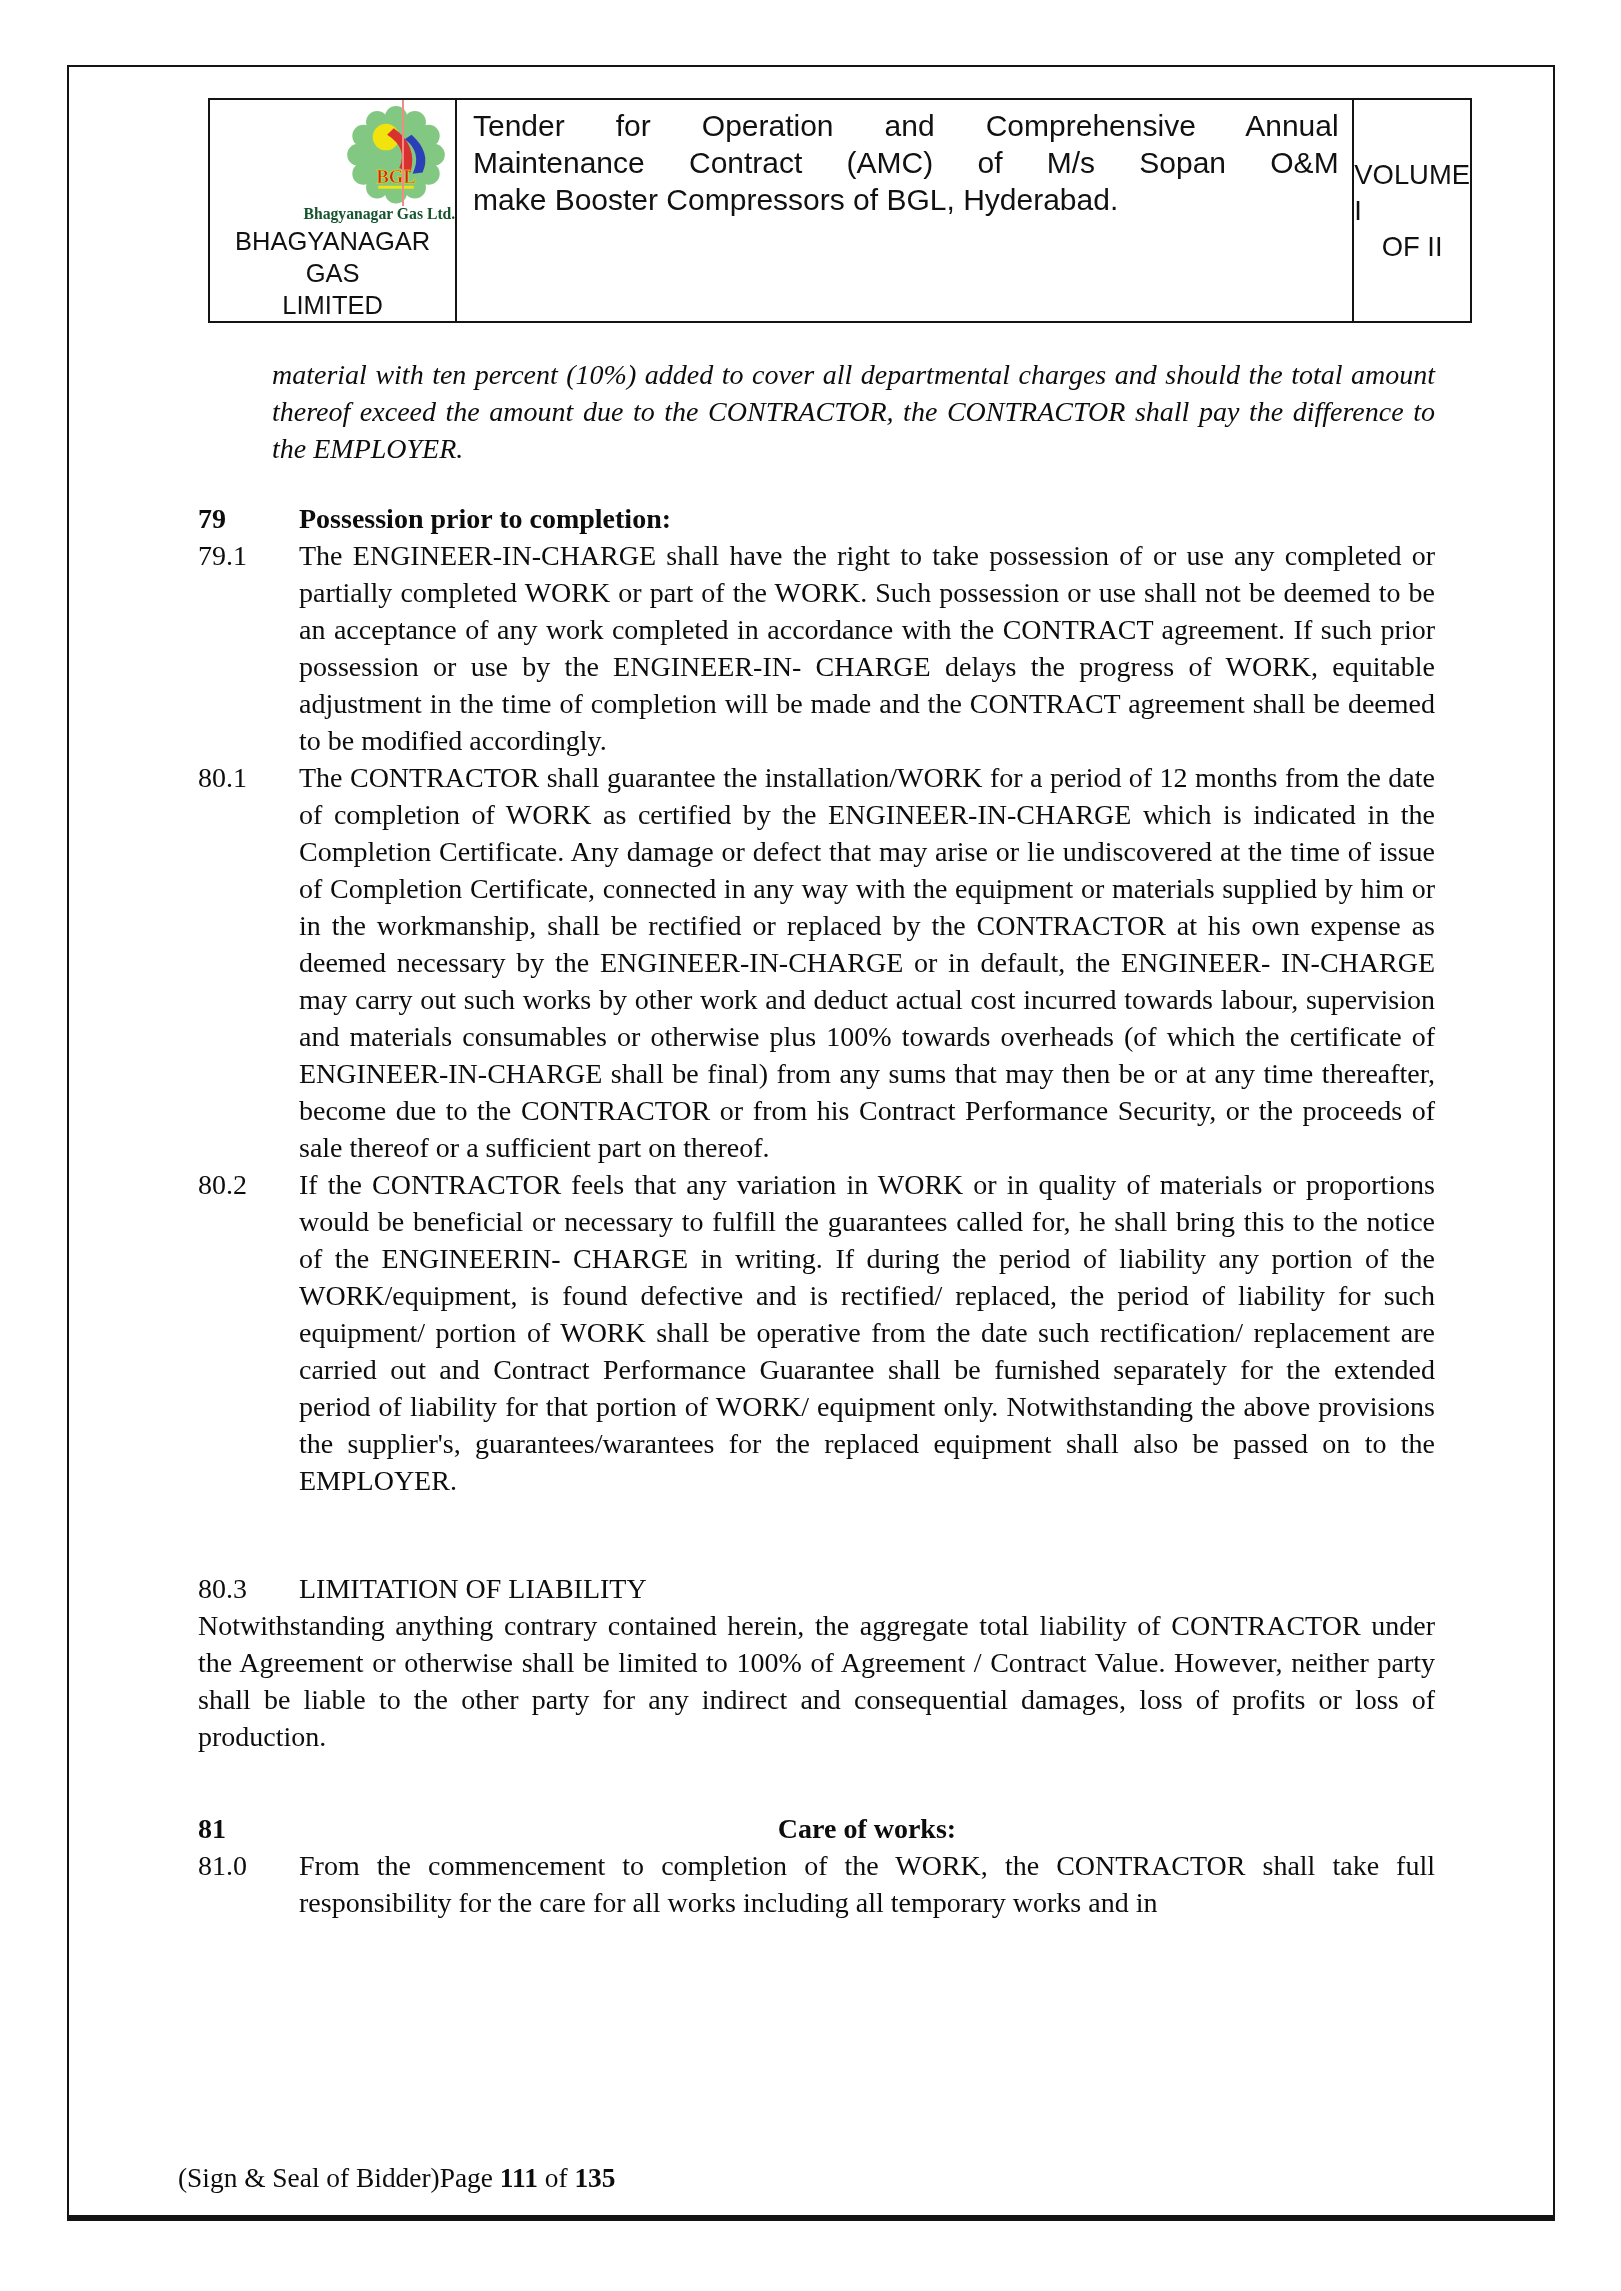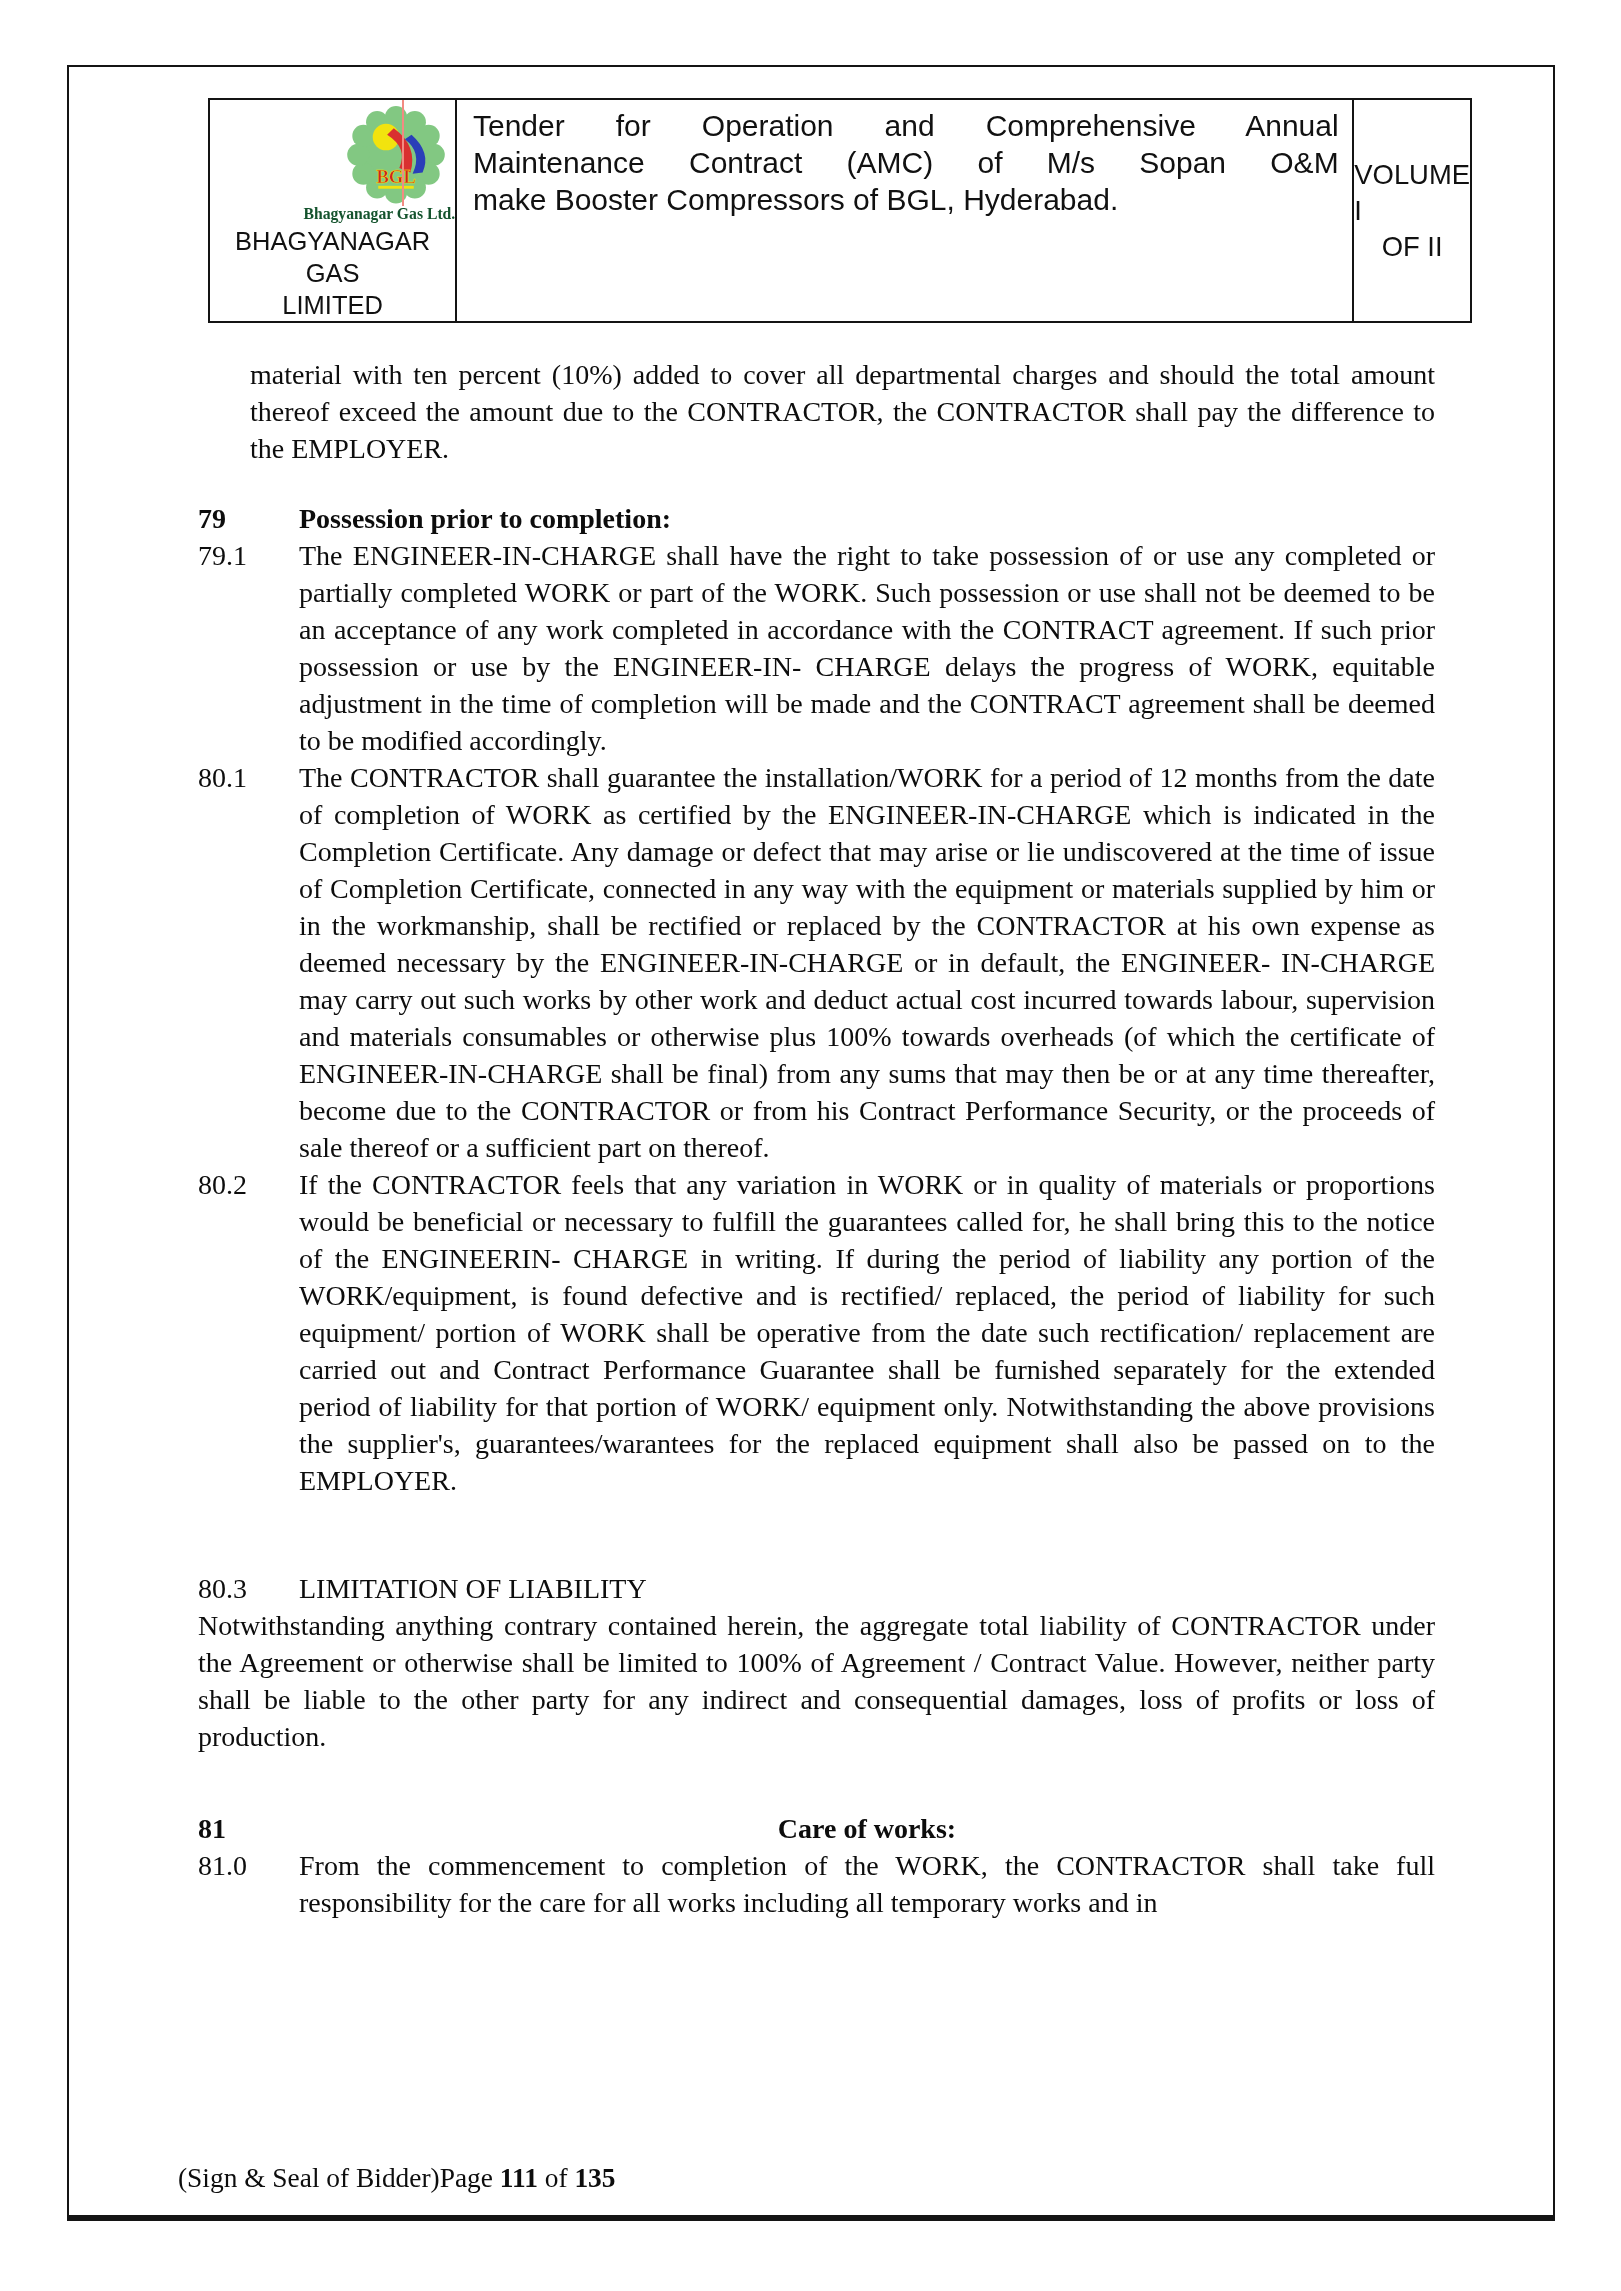--- a/index.html
+++ b/index.html
@@ -69,21 +69,21 @@
   }
   
   .body-text{
     margin:33px 0 0 129px;   
     width:1237px;
     font-size:28px;line-height:37px;
   }
   .row{display:flex;}
   .row .num{width:101px;flex:none;}
   .row .txt{flex:1;text-align:justify;}
-  .indent-para{margin-left:52px;text-align:justify;}
+  .indent-para{margin-left:74px;text-align:justify;font-style:italic;}
   .full-para{text-align:justify;}
   .bold{font-weight:bold;}
   .gap40{margin-top:33px;justify-content:space-between;}
   .gap56{margin-top:55px;}
   .gap72{margin-top:71px;}
   
   .footer{
     position:absolute;
     left:178px;top:2162px;width:1238px;
     display:flex;justify-content:flex-start;

